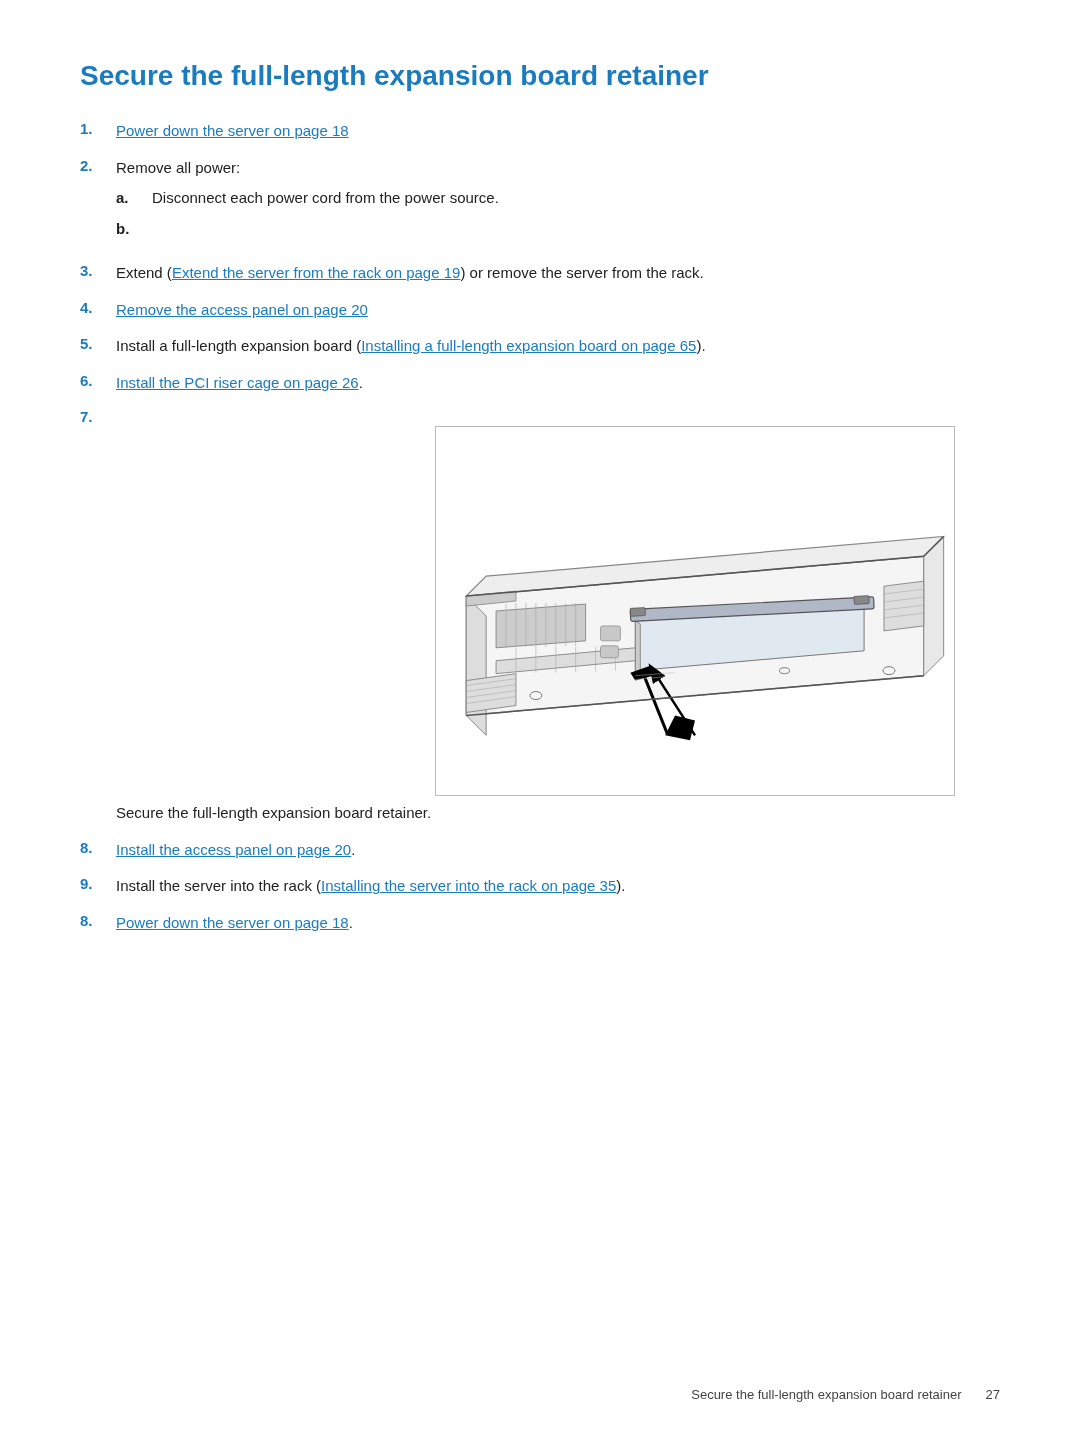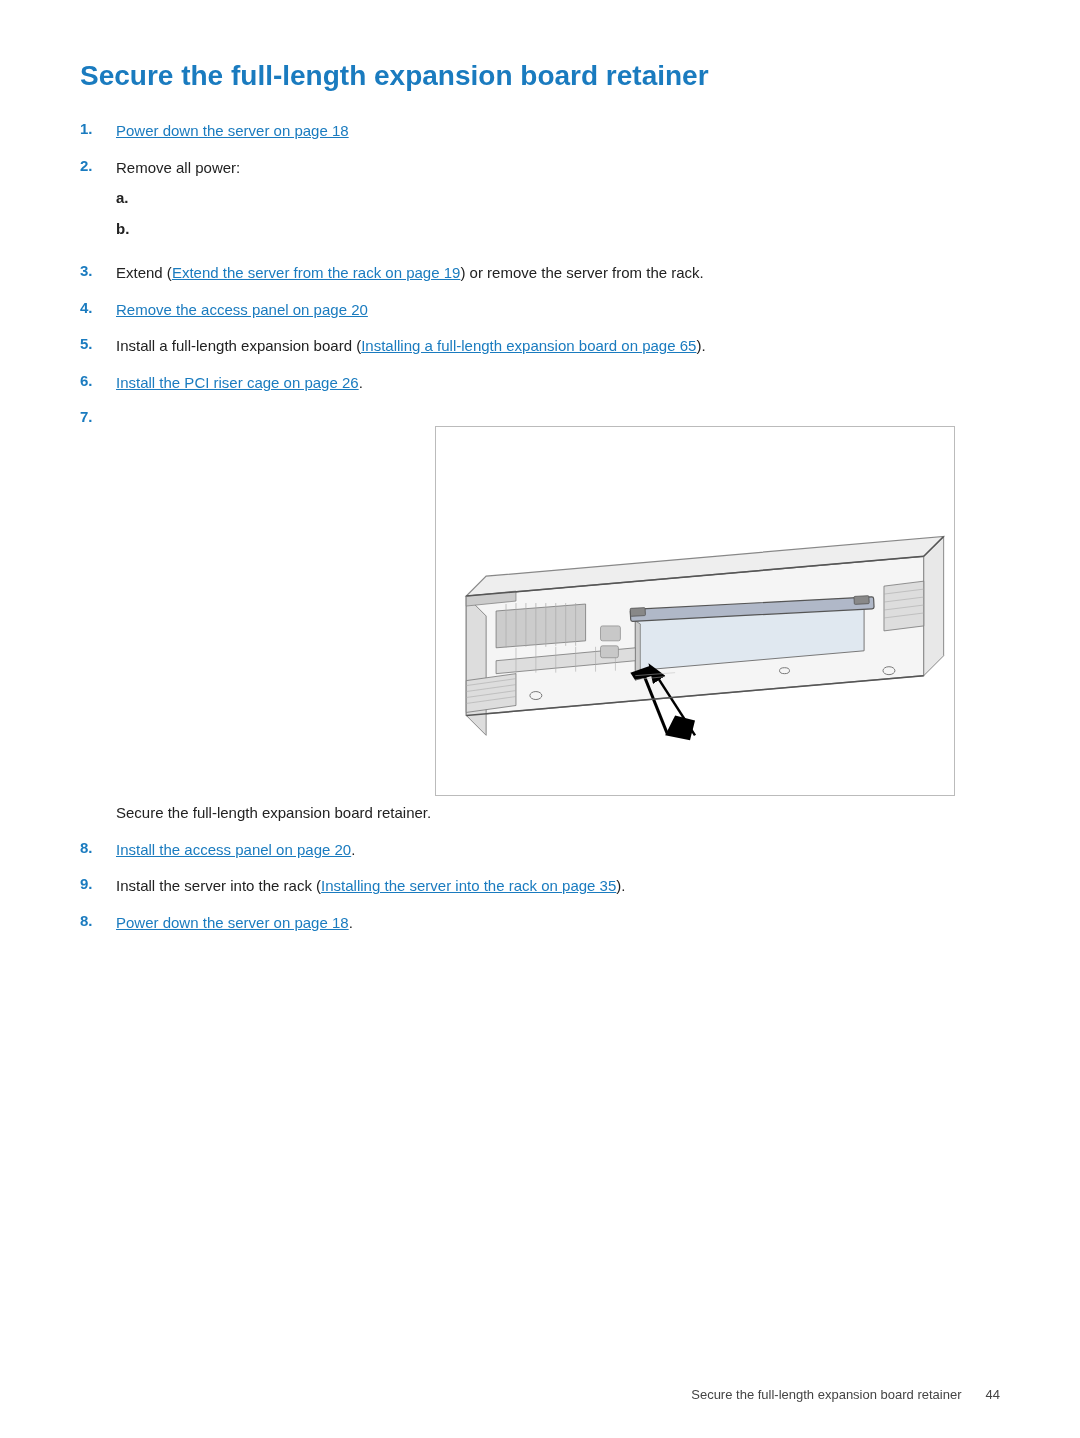--- a/index.html
+++ b/index.html
@@ -100,20 +100,21 @@
     </span>
   </li>
 
   <li>
     <span class="step-num">2.</span>
     <span class="step-content">
       <span>Remove all power:</span>
       <ul class="sub-list">
         <li>
           <span class="sub-label">a.</span>
+          <span>Disconnect each power cord from the power source.</span>
         </li>
         <li>
           <span class="sub-label">b.</span>
         </li>
       </ul>
     </span>
   </li>
 
   <li>
     <span class="step-num">3.</span>
@@ -254,15 +255,15 @@
     <span class="step-num">8.</span>
     <span class="step-content">
       <a href="#">Power down the server on page 18</a><span>.</span>
     </span>
   </li>
 </ol>
 
 <div class="footer">
   <div class="footer-text">
     <span>Secure the full-length expansion board retainer</span>
-    <span>44</span>
+    <span>27</span>
   </div>
 </div>
 
 </body></html>

